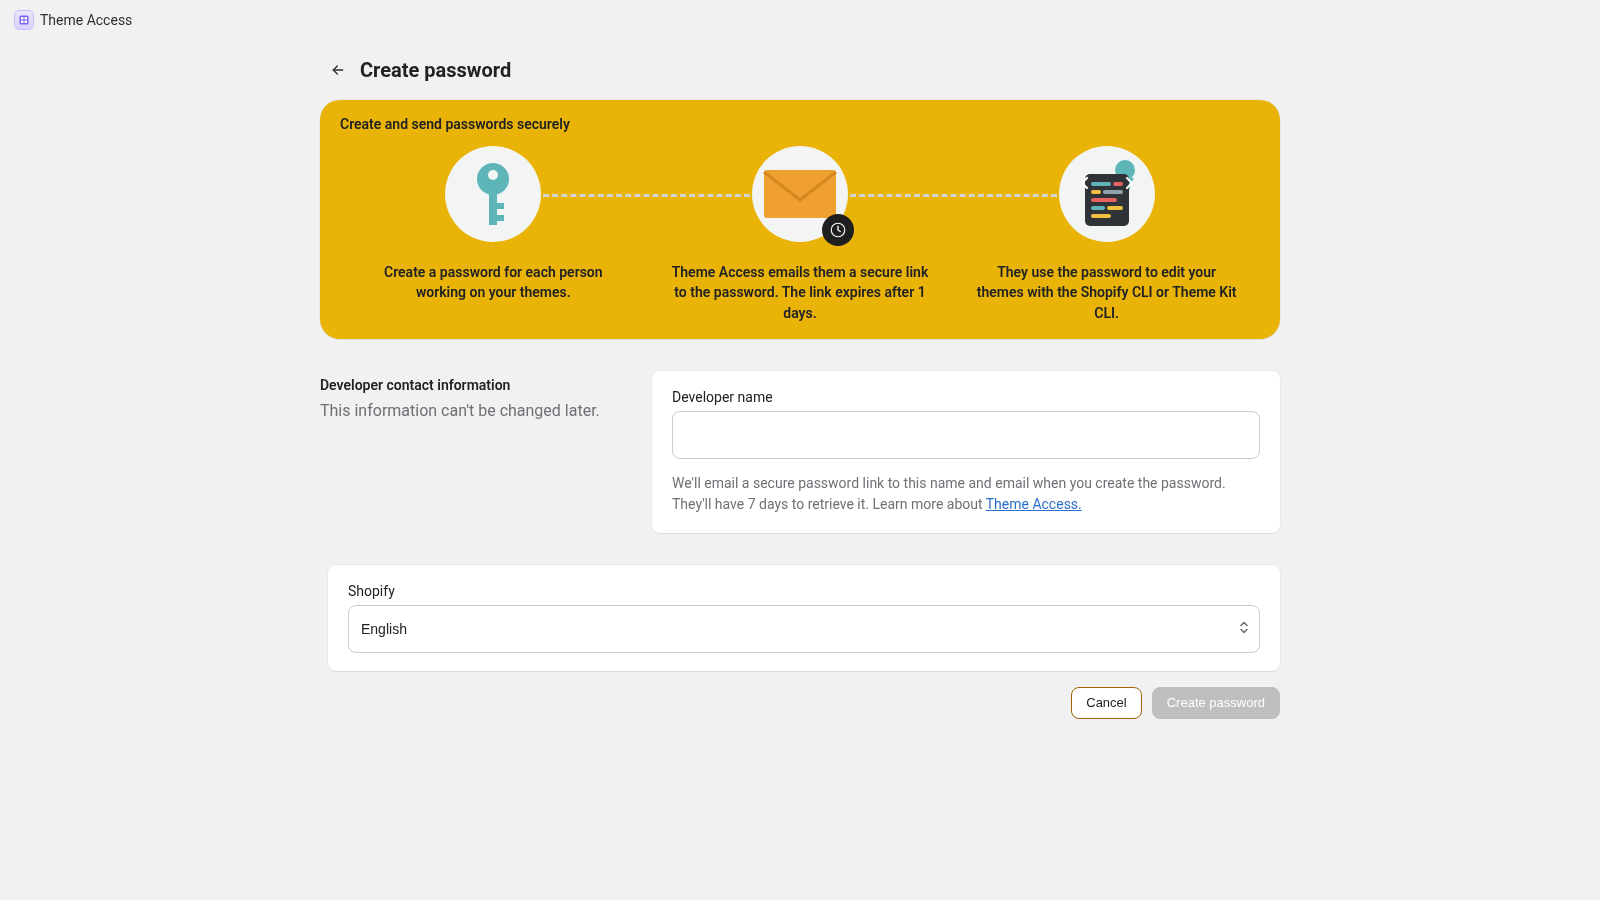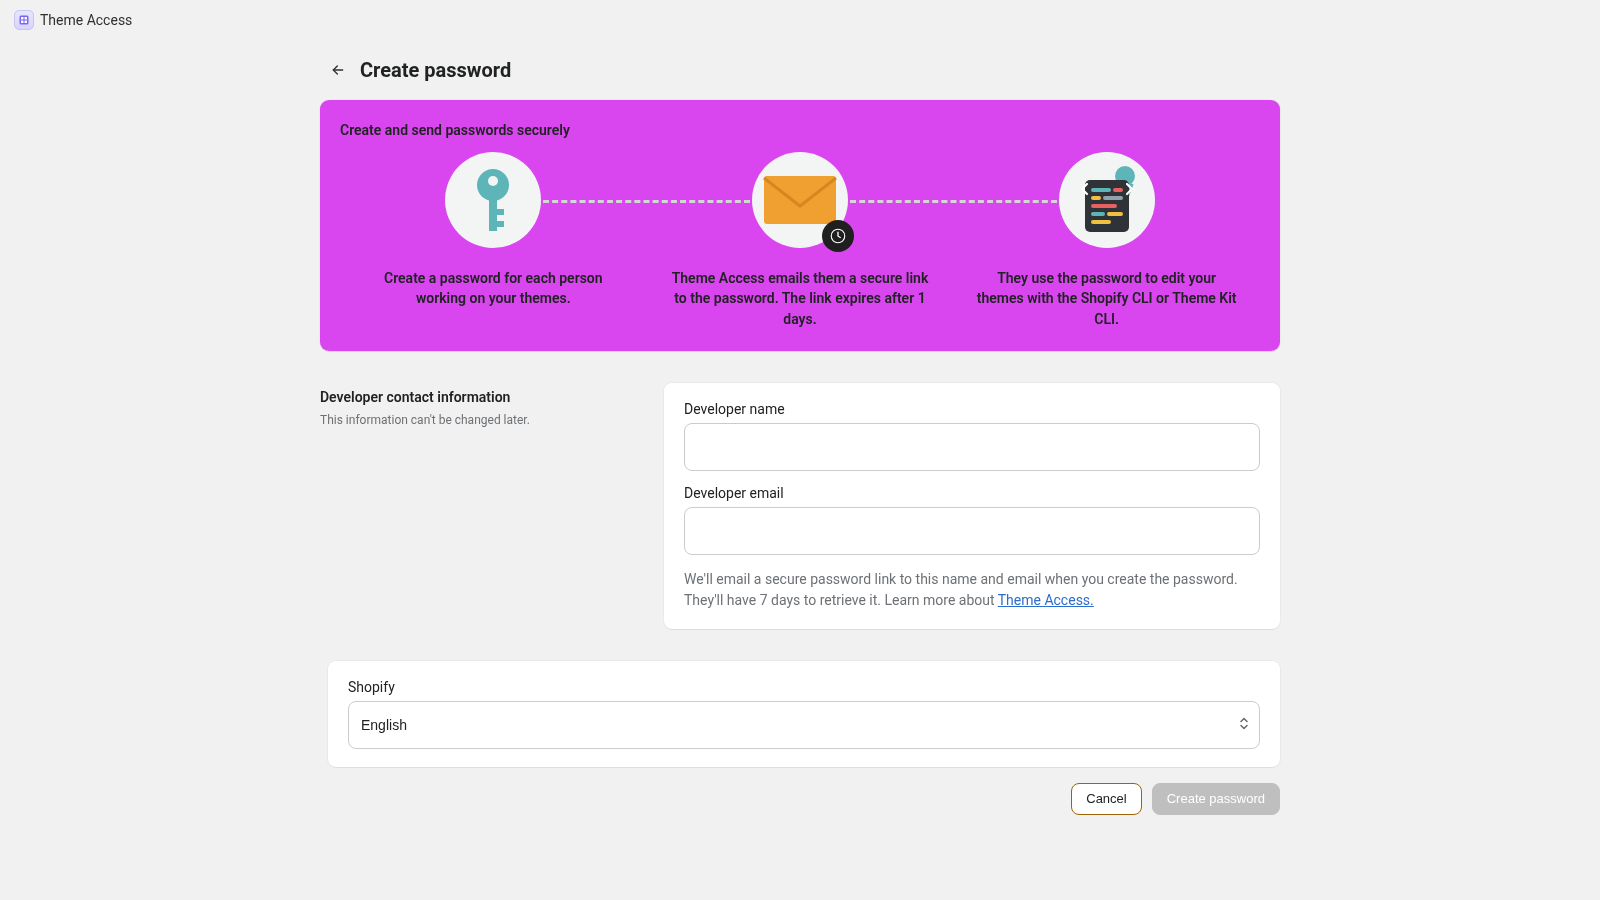--- a/index.html
+++ b/index.html
@@ -41,24 +41,24 @@
   }
   .back-btn {
     width: 24px; height: 24px;
     display: flex; align-items: center; justify-content: center;
     cursor: pointer;
     border-radius: 6px;
   }
   .page-title { font-size: 20px; font-weight: 700; }
 
   .card {
-    background: #d946ef;
-    border-radius: 9px;
+    background: #eab308;
+    border-radius: 20px;
     box-shadow: 0 1px 0 rgba(0,0,0,0.05), 0 0 0 1px rgba(0,0,0,0.03);
-    padding: 22px 20px;
+    padding: 16px 20px;
   }
   .explainer-title {
     font-weight: 600;
     font-size: 14px;
     margin-bottom: 14px;
   }
   .steps {
     display: flex;
     align-items: flex-start;
     justify-content: space-between;
@@ -94,34 +94,34 @@
     height: 0;
     border-top: 3px dashed #d3d5d7;
     z-index: 1;
   }
   .dash-left { left: calc(16.6% + 50px); right: calc(50% + 50px); }
   .dash-right { left: calc(50% + 50px); right: calc(16.6% + 50px); }
 
   .section {
     display: flex;
     margin-top: 32px;
-    gap: 36px;
+    gap: 24px;
   }
   .section-aside {
     width: 300px;
     padding-top: 6px;
   }
   .section-aside h3 {
     font-size: 14px;
     font-weight: 600;
     margin-bottom: 8px;
   }
   .section-aside p {
     color: #6d7175;
-    font-size: 12px;
+    font-size: 16px;
   }
   .section-main {
     flex: 1;
   }
   .form-card {
     background: #fff;
     border-radius: 8px;
     box-shadow: 0 1px 0 rgba(0,0,0,0.05), 0 0 0 1px rgba(0,0,0,0.03);
     padding: 18px 20px;
     margin-left: 8px;
@@ -280,24 +280,20 @@
     <div class="section-aside">
       <h3>Developer contact information</h3>
       <p>This information can't be changed later.</p>
     </div>
     <div class="section-main">
       <div class="form-card">
         <div class="field">
           <label class="label">Developer name</label>
           <input class="input" type="text" value="" style="">
         </div>
-        <div class="field">
-          <label class="label">Developer email</label>
-          <input class="input" type="text" value="" style="">
-        </div>
         <div class="help">
           <span>We'll email a secure password link to this name and email when you create the password. They'll have 7 days to retrieve it. Learn more about </span><a>Theme Access.</a>
         </div>
       </div>
     </div>
   </div>
 
   <div class="section">
     <div class="section-main">
       <div class="form-card">

